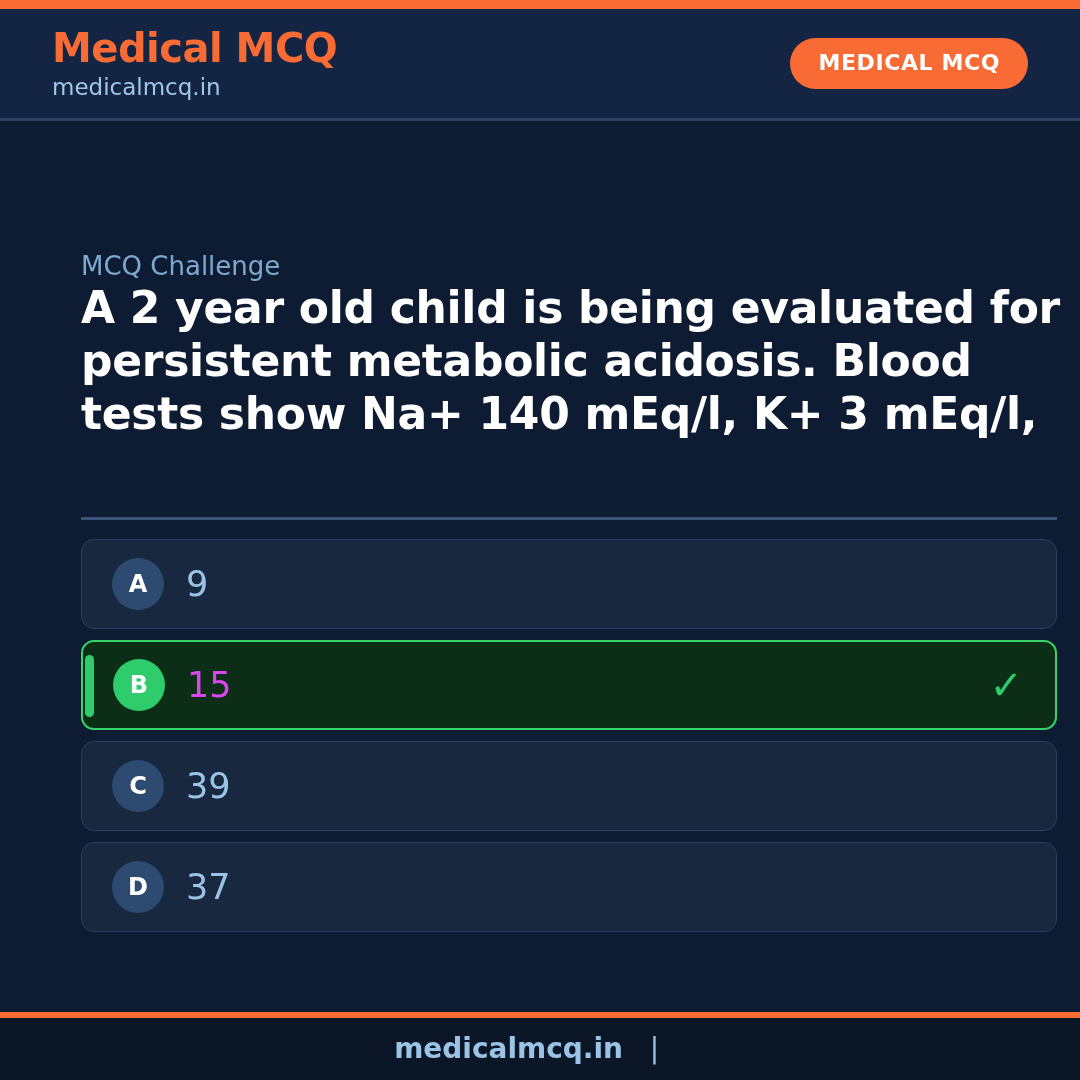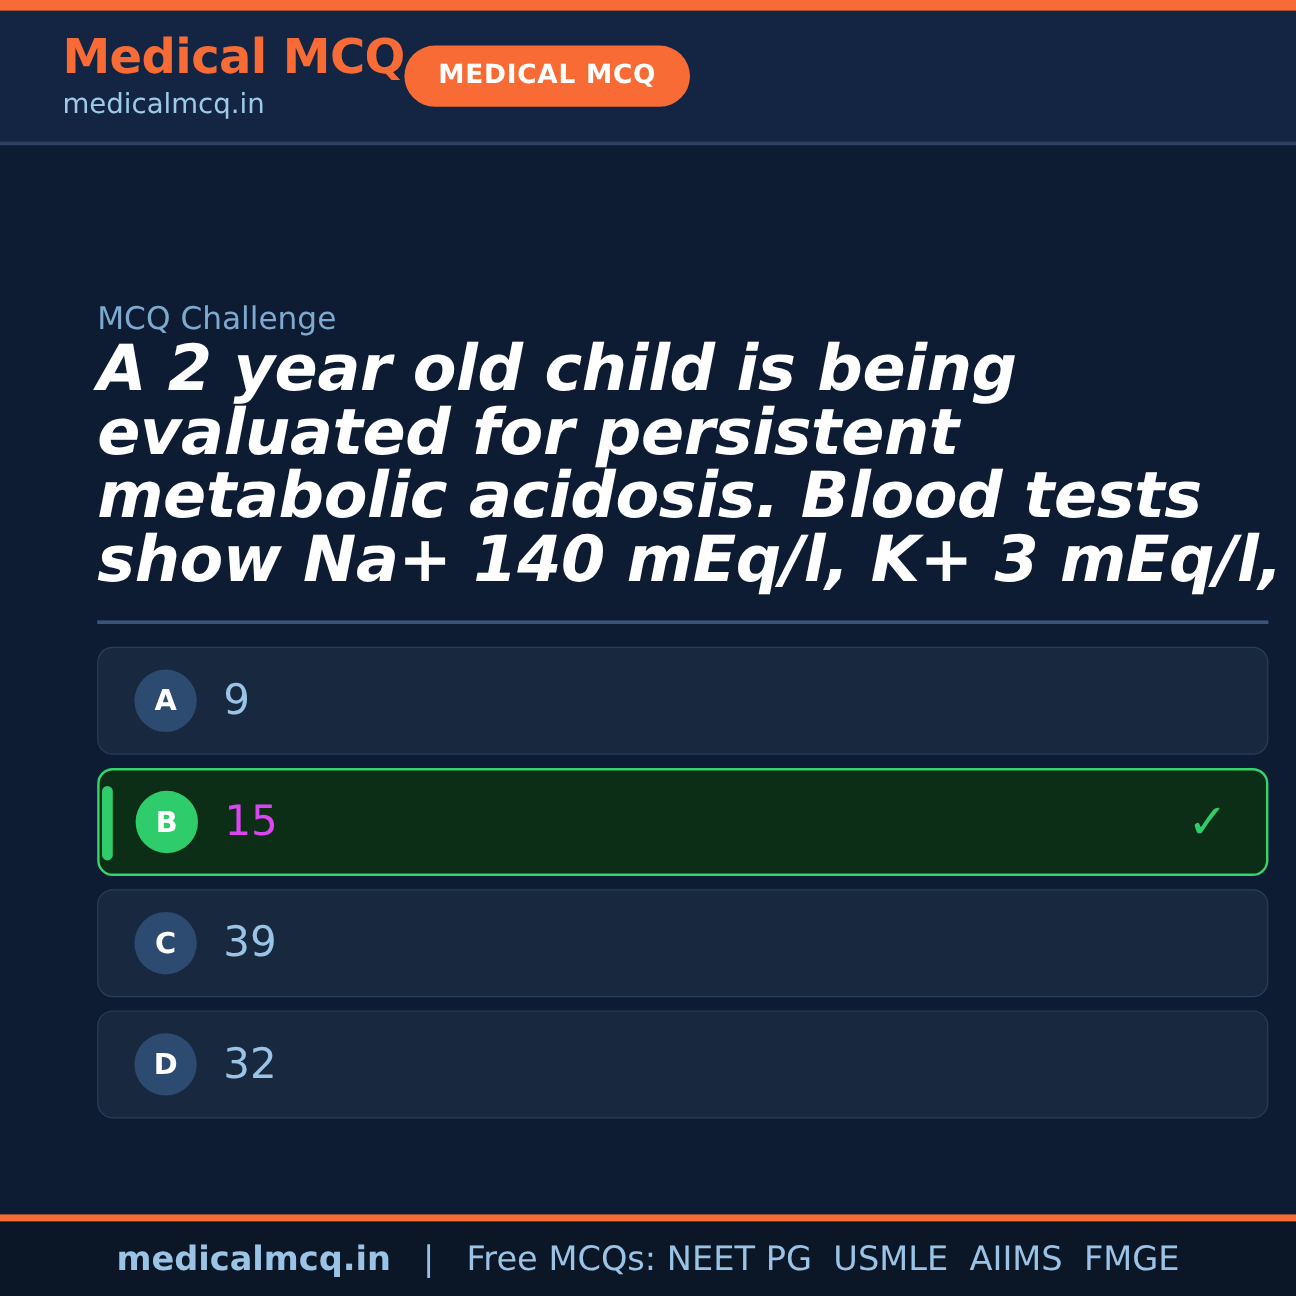--- a/index.html
+++ b/index.html
@@ -31,20 +31,21 @@
 
   
   .header {
     position: relative;
     height: 112px;
     background: #132543;
     border-bottom: 3px solid #2c4062;
     flex: 0 0 auto;
     display: flex;
     align-items: center;
+    justify-content: space-between;
     padding: 0 52px 0 52px;
   }
   .brand-block { display: flex; flex-direction: column; justify-content: center; }
   .brand-title {
     font-size: 40px;
     font-weight: bold;
     color: #f96b35;
     line-height: 46px;
     letter-spacing: -0.5px;
   }
@@ -82,25 +83,24 @@
     top: 130px;
     left: 52px;
   }
 
   .question {
     position: absolute;
     top: 160px;
     left: 52px;
     width: 990px;
     color: #ffffff;
-    font-size: 53px;
+    font-size: 44px;
     font-weight: bold;
     line-height: 53px;
     letter-spacing: -0.3px;
-    font-style: italic;
   }
 
   .divider {
     position: absolute;
     top: 396px;
     left: 52px;
     width: 976px;
     height: 3px;
     background: #3a5378;
   }
@@ -245,28 +245,27 @@
       <div class="option">
 
         <div class="badge">C</div>
         <div class="option-text">39</div>
 
       </div>
 
       <div class="option">
 
         <div class="badge">D</div>
-        <div class="option-text">32</div>
+        <div class="option-text">37</div>
 
       </div>
 
     </div>
   </div>
 
   <div class="footer-rule"></div>
 
   <div class="footer">
     <span class="footer-text footer-site">medicalmcq.in</span>
     <span class="footer-text">   |   </span>
-    <span class="footer-text">Free MCQs: NEET PG  USMLE  AIIMS  FMGE</span>
   </div>
 
 </div>
 
 </body></html>

